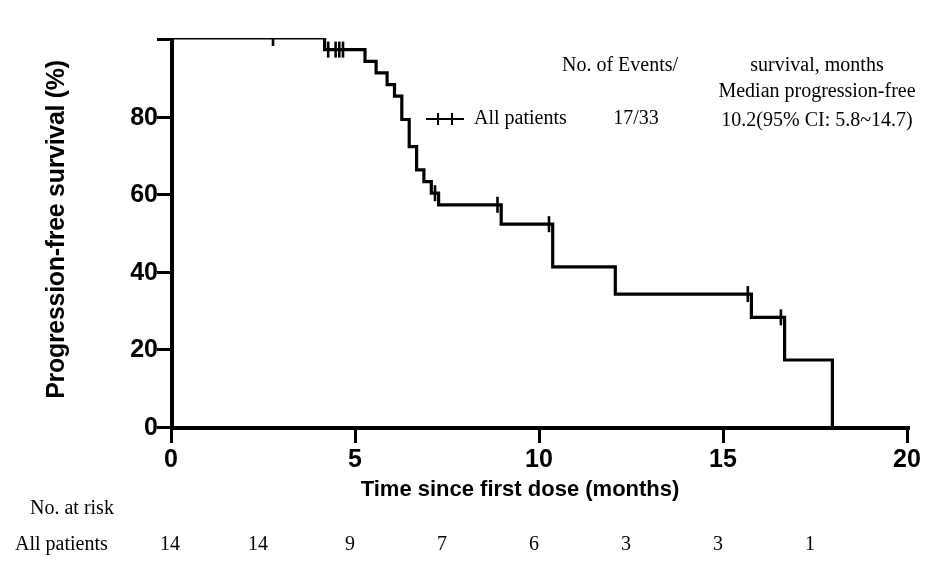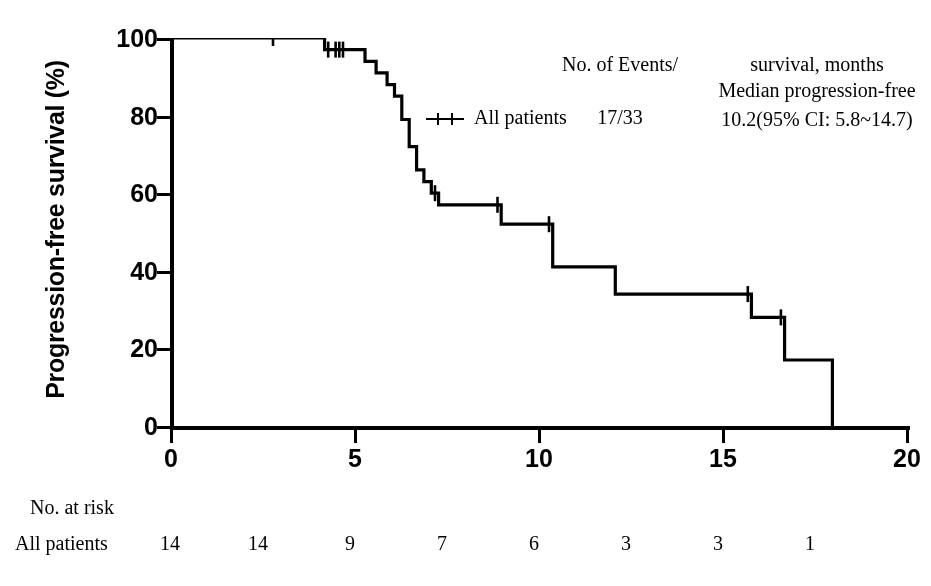--- a/index.html
+++ b/index.html
@@ -160,21 +160,21 @@
   .legend-mark::before { left: 11px; }
   .legend-mark::after  { left: 25px; }
   .legend-label {
     position: absolute;
     left: 54px;
     top: 0;
     white-space: nowrap;
   }
   .legend-events {
     position: absolute;
-    left: 120px;
+    left: 136px;
     top: 0;
     width: 160px;
     text-align: center;
   }
   .legend-median {
     position: absolute;
     left: 282px;
     top: 2px;
     width: 230px;
     text-align: center;
@@ -209,34 +209,34 @@
     text-align: center;
   }
 </style>
 </head>
 <body>
 
 <div id="root">
 
   <div class="y-axis-title">Progression-free survival (%)</div>
 
+  <div class="x-axis-title">Time since first dose (months)</div>
 
   <div class="plot">
 
     <div class="axis-line y-axis"></div>
     <div class="axis-line x-axis"></div>
 
     <div class="tick-y" style="top:0px;"></div>
     <div class="tick-y" style="top:78px;"></div>
     <div class="tick-y" style="top:155px;"></div>
     <div class="tick-y" style="top:233px;"></div>
     <div class="tick-y" style="top:310px;"></div>
     <div class="tick-y" style="top:388px;"></div>
 
-    <div class="ylabel" style="top:-12px;">100</div>
     <div class="ylabel" style="top:66px;">80</div>
     <div class="ylabel" style="top:143px;">60</div>
     <div class="ylabel" style="top:221px;">40</div>
     <div class="ylabel" style="top:298px;">20</div>
     <div class="ylabel" style="top:376px;">0</div>
 
     <div class="tick-x" style="left:0px;"></div>
     <div class="tick-x" style="left:184px;"></div>
     <div class="tick-x" style="left:368px;"></div>
     <div class="tick-x" style="left:552px;"></div>

